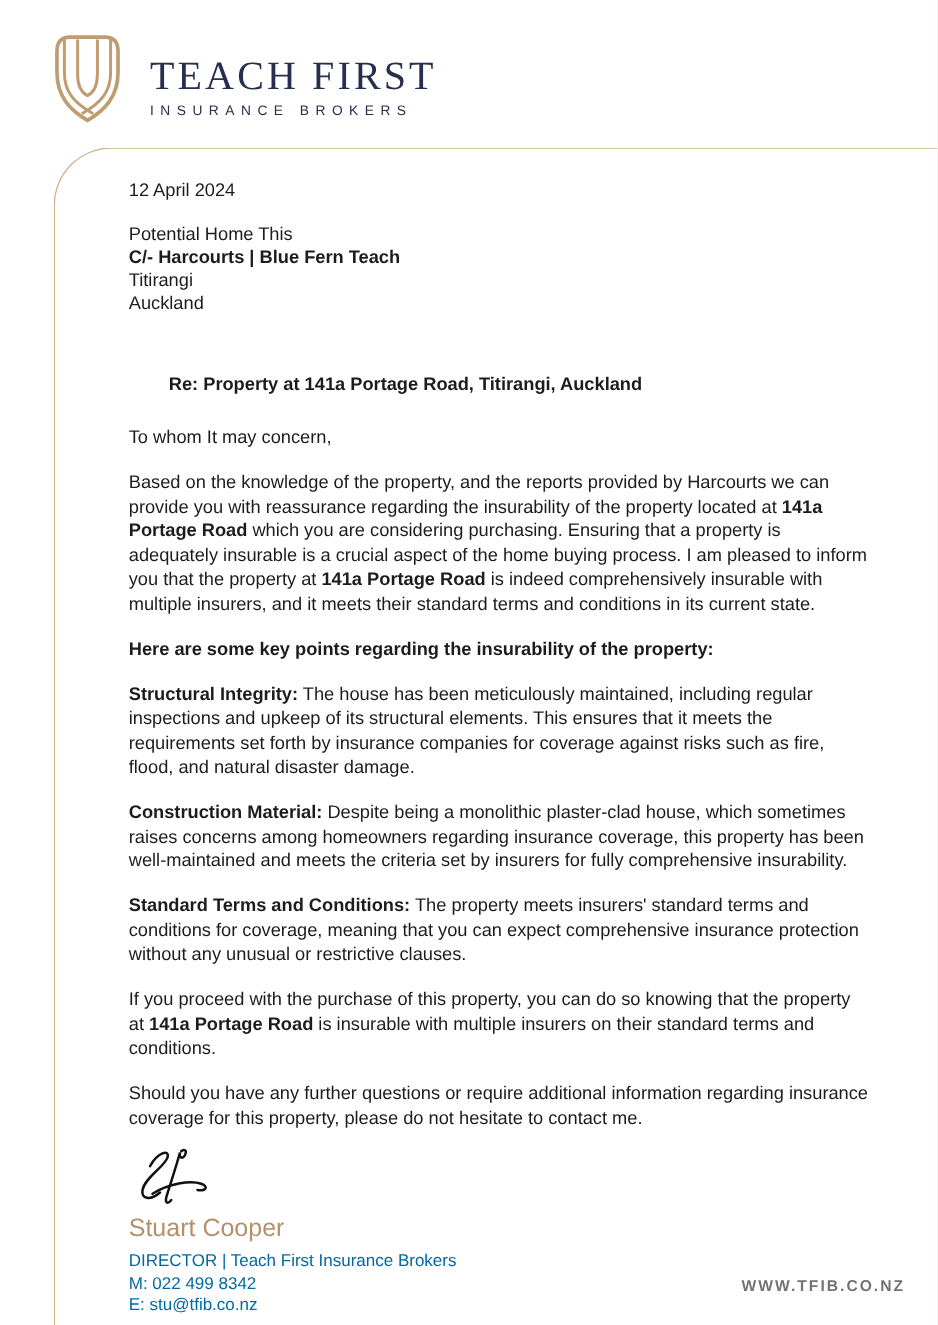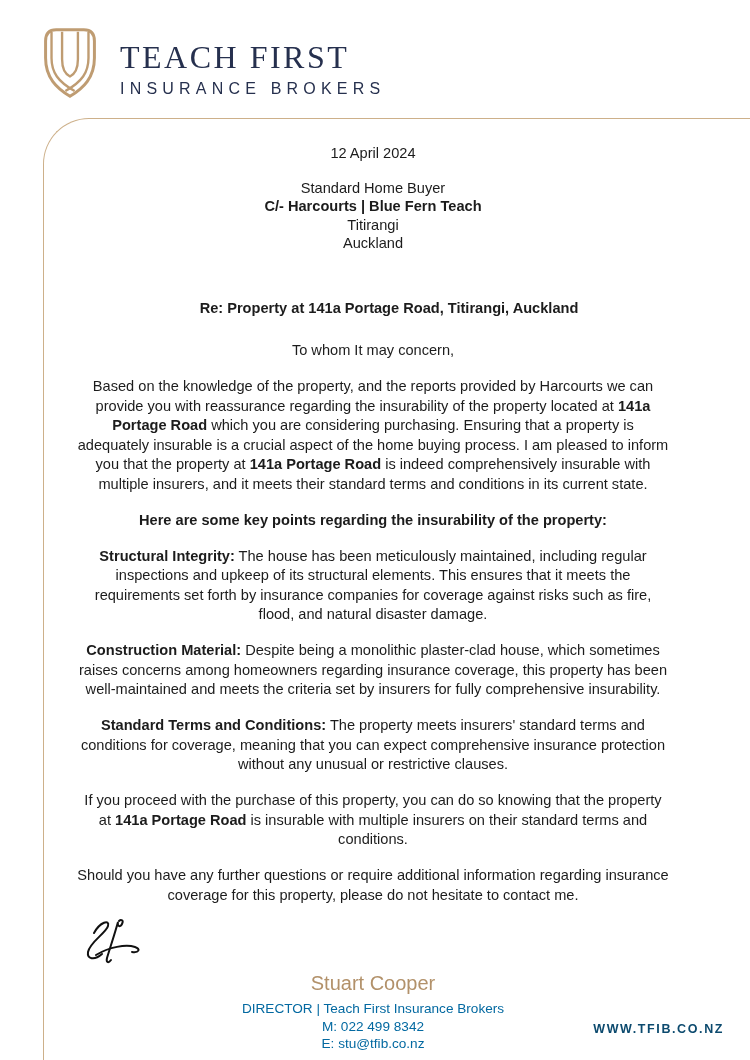--- a/index.html
+++ b/index.html
@@ -19,45 +19,44 @@
   .brand-text { margin-left:17px; padding-top:12px; }
   .brand-name {
     font-family:"Liberation Serif", serif;
     font-size:32px; line-height:1;
     letter-spacing:2.5px;
     color:#26304e;
     white-space:nowrap;
   }
   .brand-tagline {
     margin-top:8px;
-    font-size:16px; line-height:1;
+    font-size:11px; line-height:1;
     letter-spacing:5.2px;
     color:#26304e;
     white-space:nowrap;
   }
 
   
   .frame {
     position:absolute;
     left:43px; top:118px;
     width:712px; height:947px;
     border-top:1.5px solid #cdb08a;
     border-left:1.5px solid #cdb08a;
     border-top-left-radius:46px;
     pointer-events:none;
   }
 
   
   .content {
     position:absolute;
-    left:77px; top:144px;
+    left:103px; top:144px;
     width:592px;
     font-size:14.6px;
     line-height:19.5px;
-    text-align:center;
   }
   .date-line { margin-bottom:15px; }
   .recipient div { line-height:18.6px; }
   .recipient .bold { font-weight:bold; }
   .subject { font-weight:bold; margin-top:46px;margin-left:32px; }
   .salutation { margin-top:23px; }
   .paragraphs p { margin-top:16.5px; }
   .paragraphs p strong { font-weight:bold; }
 
   
@@ -70,21 +69,21 @@
   }
   .sig-lines { margin-top:5px; font-size:13.6px; line-height:17.3px; color:#0369a1; }
 
   
   .footer-site {
     position:absolute;
     right:26px; bottom:24px;
     font-size:12.5px;
     font-weight:bold;
     letter-spacing:1.6px;
-    color:#0c4a6e;
+    color:#737373;
   }
 </style>
 </head>
 <body>
 
 <div class="page">
 
   <div class="brand">
     <svg class="brand-shield" viewBox="0 0 100 115" fill="none" xmlns="http://www.w3.org/2000/svg">
       <path d="M13 24 Q13 7 29 7 L71 7 Q87 7 87 24 L87 50 C87 80 70 96 50 108 C30 96 13 80 13 50 Z" stroke="#bf9c72" stroke-width="4.5" fill="none"></path>
@@ -97,21 +96,21 @@
       <div class="brand-tagline">INSURANCE BROKERS</div>
     </div>
   </div>
 
   <div class="frame"></div>
 
   <div class="content">
     <div class="date-line">12 April 2024</div>
 
     <div class="recipient">
-        <div>Standard Home Buyer</div>
+        <div>Potential Home This</div>
         <div class="bold">C/- Harcourts | Blue Fern Teach</div>
         <div>Titirangi</div>
         <div>Auckland</div>
       </div>
 
     <div class="subject">Re: Property at 141a Portage Road, Titirangi, Auckland</div>
 
     <div class="salutation">To whom It may concern,</div>
 
     <div class="paragraphs">

